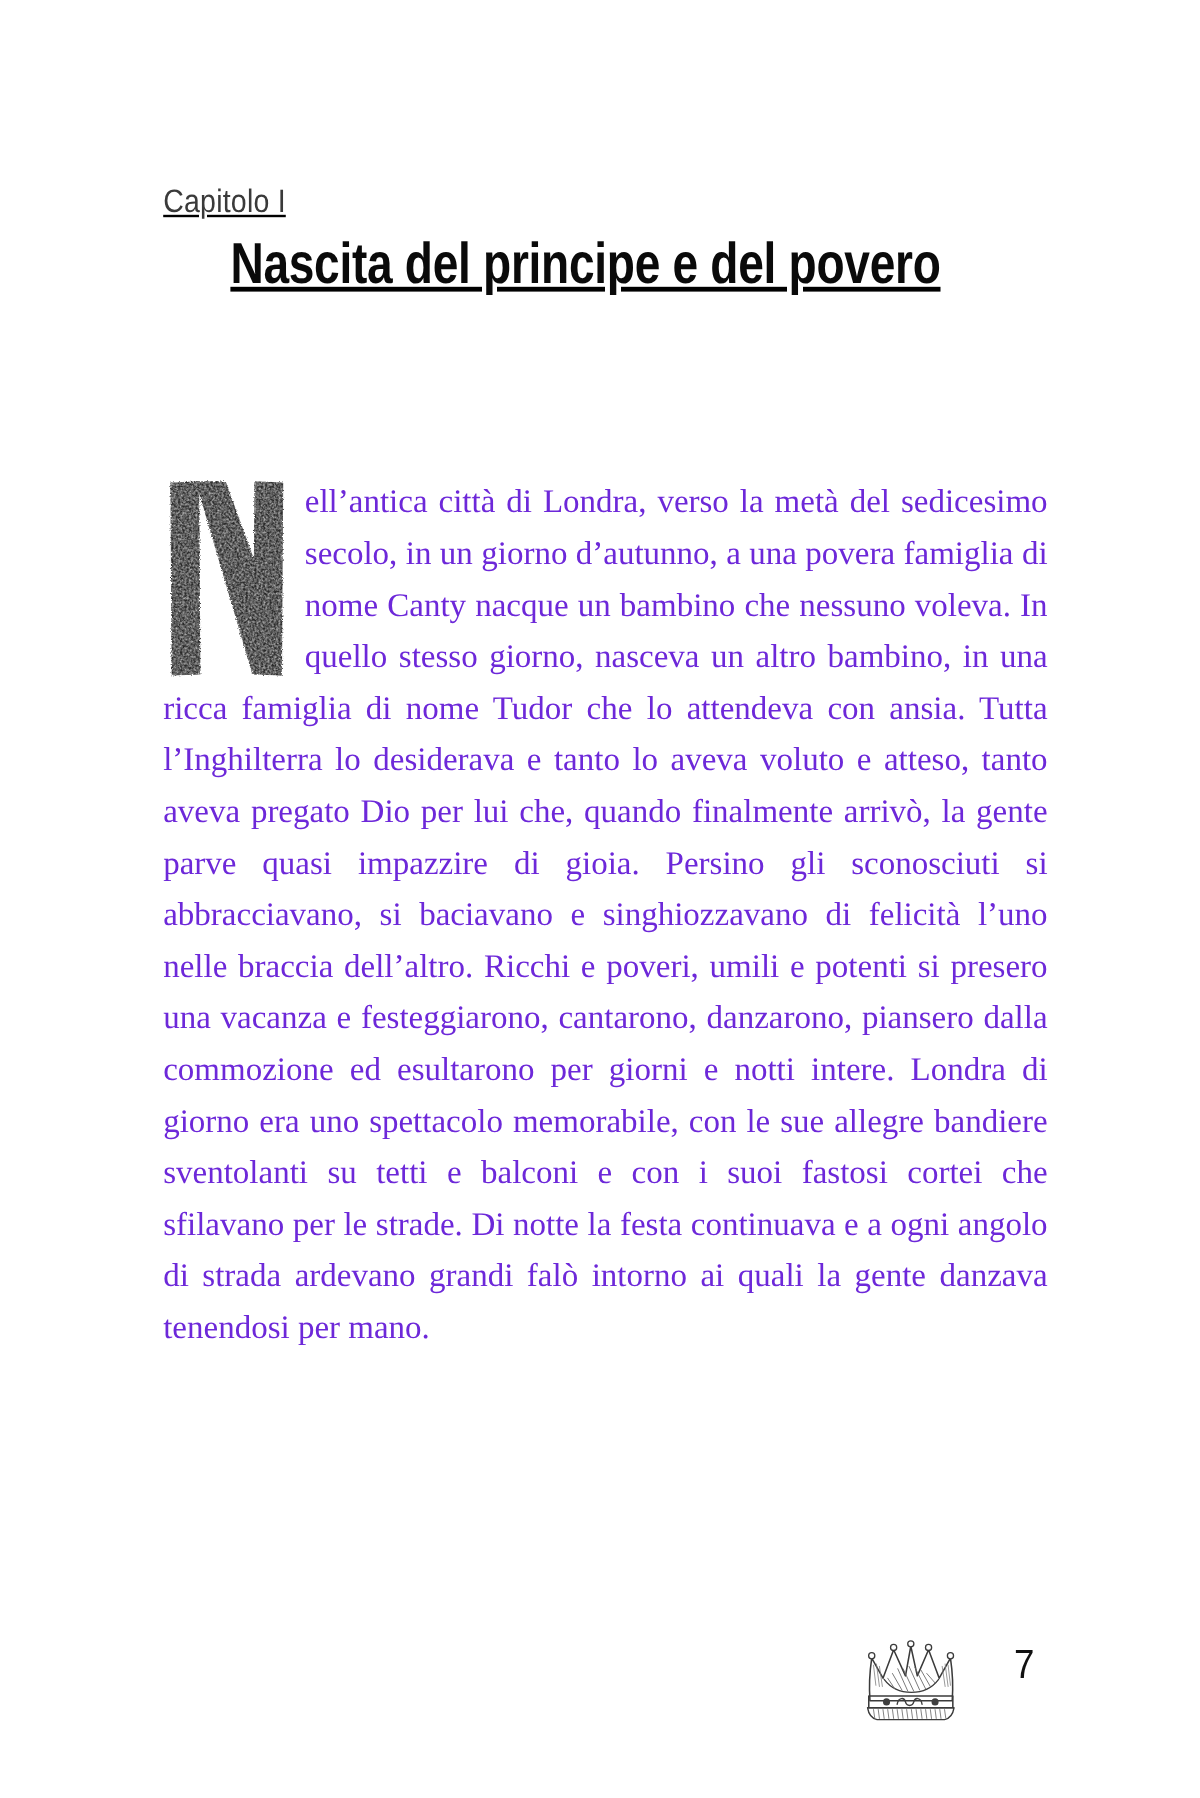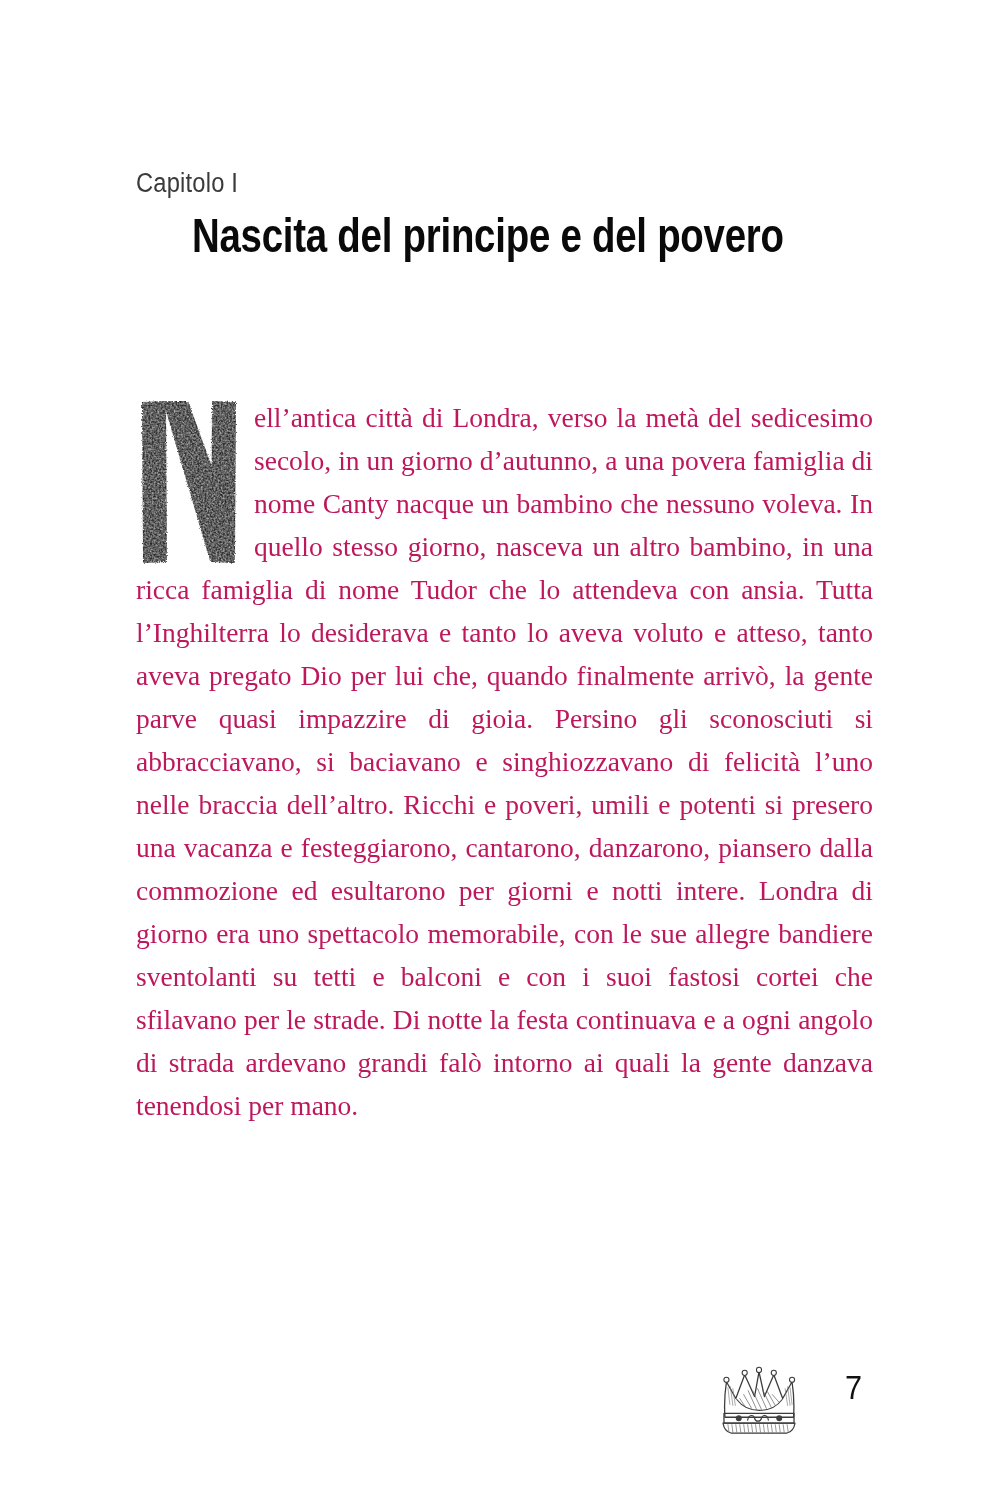--- a/index.html
+++ b/index.html
@@ -15,22 +15,23 @@
     height: 1498px;
     background: #ffffff;
     overflow: hidden;
     box-sizing: border-box;
   }
 
   
   .chapter-head {
     position: absolute;
     left: 136px;
-    top: 170px;
+    top: 155px;
     width: 740px;
+    text-decoration: underline;
   }
 
   .chapter-label {
     font-family: "Liberation Sans Narrow", "Liberation Sans", sans-serif;
     font-size: 27px;
     font-weight: 400;
     color: #3a3a3a;
     letter-spacing: 0.2px;
     line-height: 1.0;
     transform: scaleX(0.88);
@@ -57,21 +58,21 @@
     position: absolute;
     left: 136px;
     top: 396px;
     width: 737px;
   }
 
   .body-par {
     font-family: "Liberation Serif", "DejaVu Serif", serif;
     font-size: 27.5px;
     line-height: 43px;
-    color: #be185d;
+    color: #6d28d9;
     text-align: justify;
     text-justify: inter-word;
     margin: 0;
     hyphens: manual;
     -webkit-hyphens: manual;
   }
 
   .body-par.first {
     text-indent: 0;
   }

